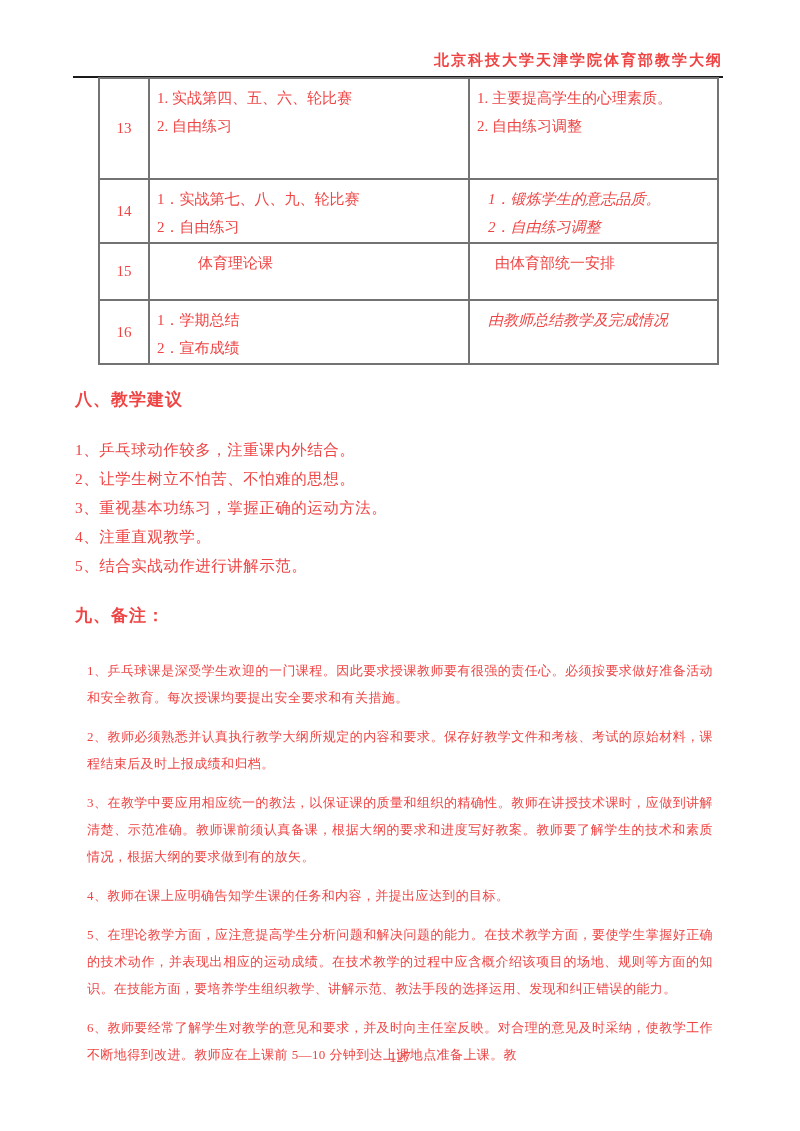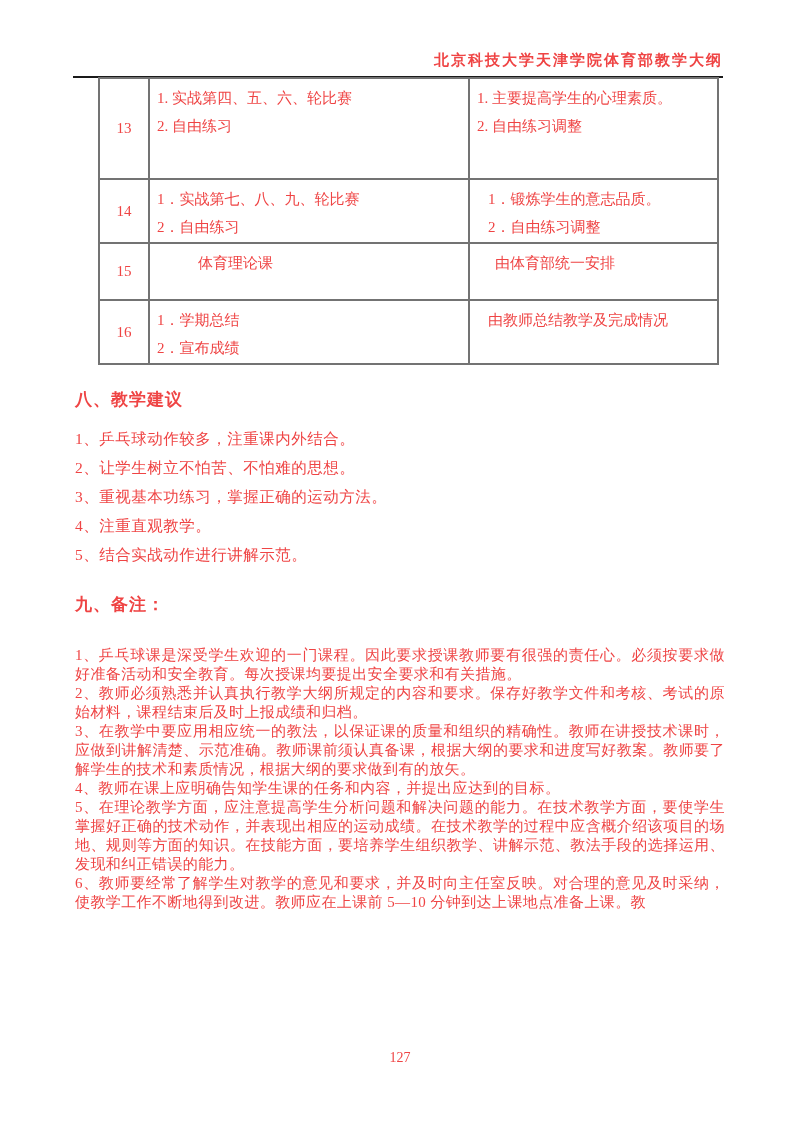--- a/index.html
+++ b/index.html
@@ -52,47 +52,47 @@
     font-size: 15px;
   }
   .col-num { width: 50px; }
   .col-content { width: 320px; }
   .col-note { width: 249px; }
   .row-13 td { height: 101px; }
   .row-14 td { height: 64px; }
   .row-15 td { height: 57px; padding-left: 25px; }
   .row-16 td { height: 64px; }
   .line { line-height: 28px; white-space: nowrap; }
-  .indent-sm { padding-left: 11px; }
+  .indent-sm { padding-left: 11px; font-style: italic; }
   .indent-md { padding-left: 23px; }
   .content {
     position: absolute;
     top: 390px;
     left: 75px;
     width: 650px;
   }
   .sec-heading {
     margin: 0;
     font-size: 17px;
     font-weight: bold;
     line-height: 20px;
     letter-spacing: 1px;
   }
-  .sugg-list { margin-top: 14px; }
+  .sugg-list { margin-top: 25px; }
   .sugg-item {
     font-size: 15.5px;
     line-height: 29px;
     letter-spacing: 0.5px;
   }
   .h9 { margin-top: 26px; }
   .notes-paras { margin-top: 31px; }
   .notes-paras p {
-    margin: 0;
-    font-size: 15px;
-    line-height: 19px;
+    margin: 12px;
+    font-size: 13px;
+    line-height: 27px;
     text-align: justify;
     letter-spacing: 0.4px;
   }
   .page-number {
     position: absolute;
     top: 1050px;
     left: 0;
     width: 100%;
     text-align: center;
     font-size: 14px;

